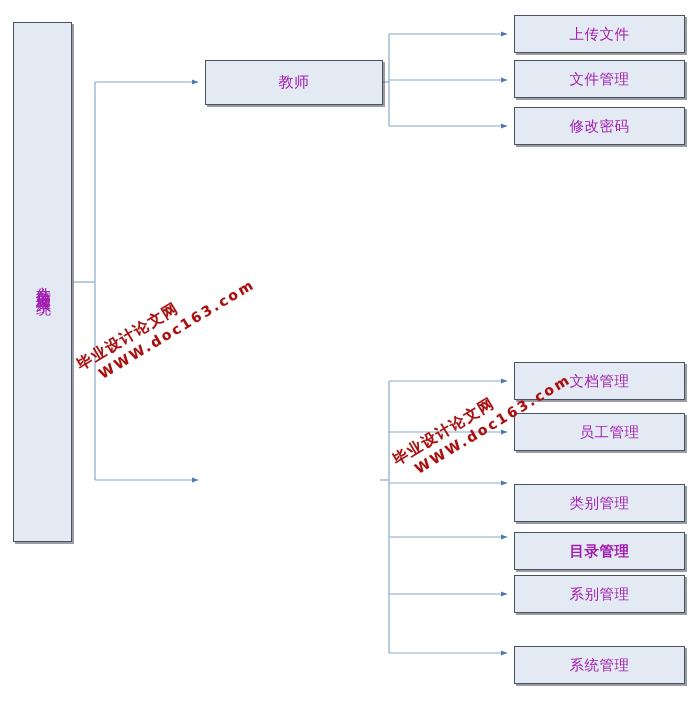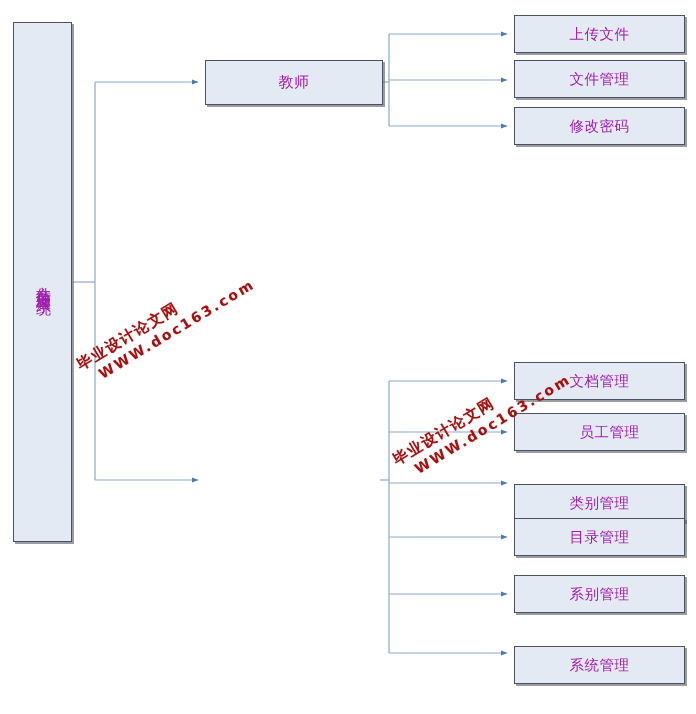--- a/index.html
+++ b/index.html
@@ -68,21 +68,21 @@
   .leaf-r3 { top: 107px; }
 
   .node-leaf-b {
     left: 514px;
     width: 171px;
     height: 38px;
   }
   .leaf-b1 { top: 362px; }
   .leaf-b2 { top: 413px; padding-left: 20px; }
   .leaf-b3 { top: 464px; margin-top: 20px; }
-  .leaf-b4 { top: 518px; }
+  .leaf-b4 { top: 532px; font-weight: bold; }
   .leaf-b5 { top: 575px; text-align: center; }
   .leaf-b6 { top: 634px; margin-top: 12px; }
 
   .watermark {
     position: absolute;
     color: #a81010;
     font-family: "DejaVu Sans", "Liberation Sans", sans-serif;
     font-weight: bold;
     white-space: nowrap;
     transform-origin: left bottom;

